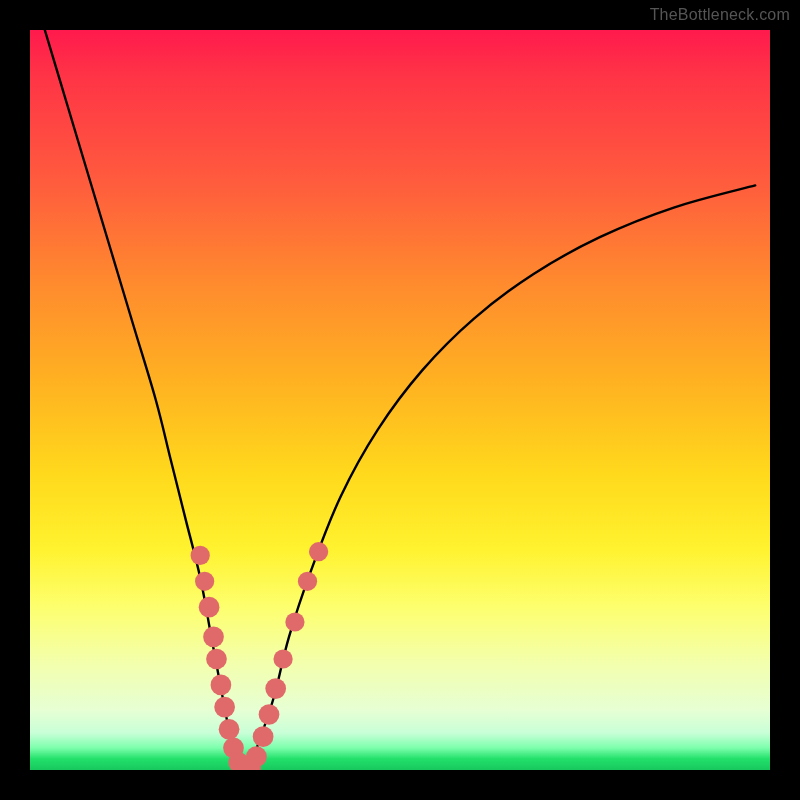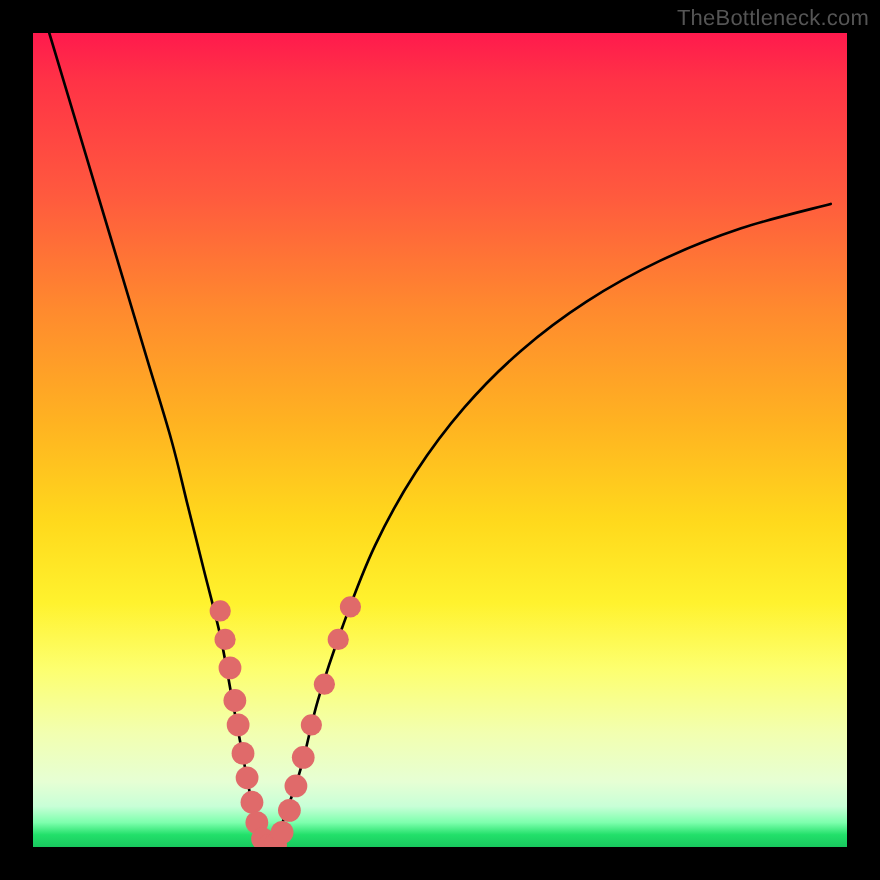--- a/index.html
+++ b/index.html
@@ -39,21 +39,21 @@
       #7dffad 97%,
       #22e06a 98.5%,
       #18c85e 100%
     );
   }
   .watermark {
     position: absolute;
     top: 6px;
     right: 10px;
     color: #555;
-    font-size: 20px;
+    font-size: 16px;
     letter-spacing: 0.2px;
     font-weight: 400;
     user-select: none;
   }
   svg.overlay {
     position: absolute;
     left: 0;
     top: 0;
     width: 740px;
     height: 740px;

